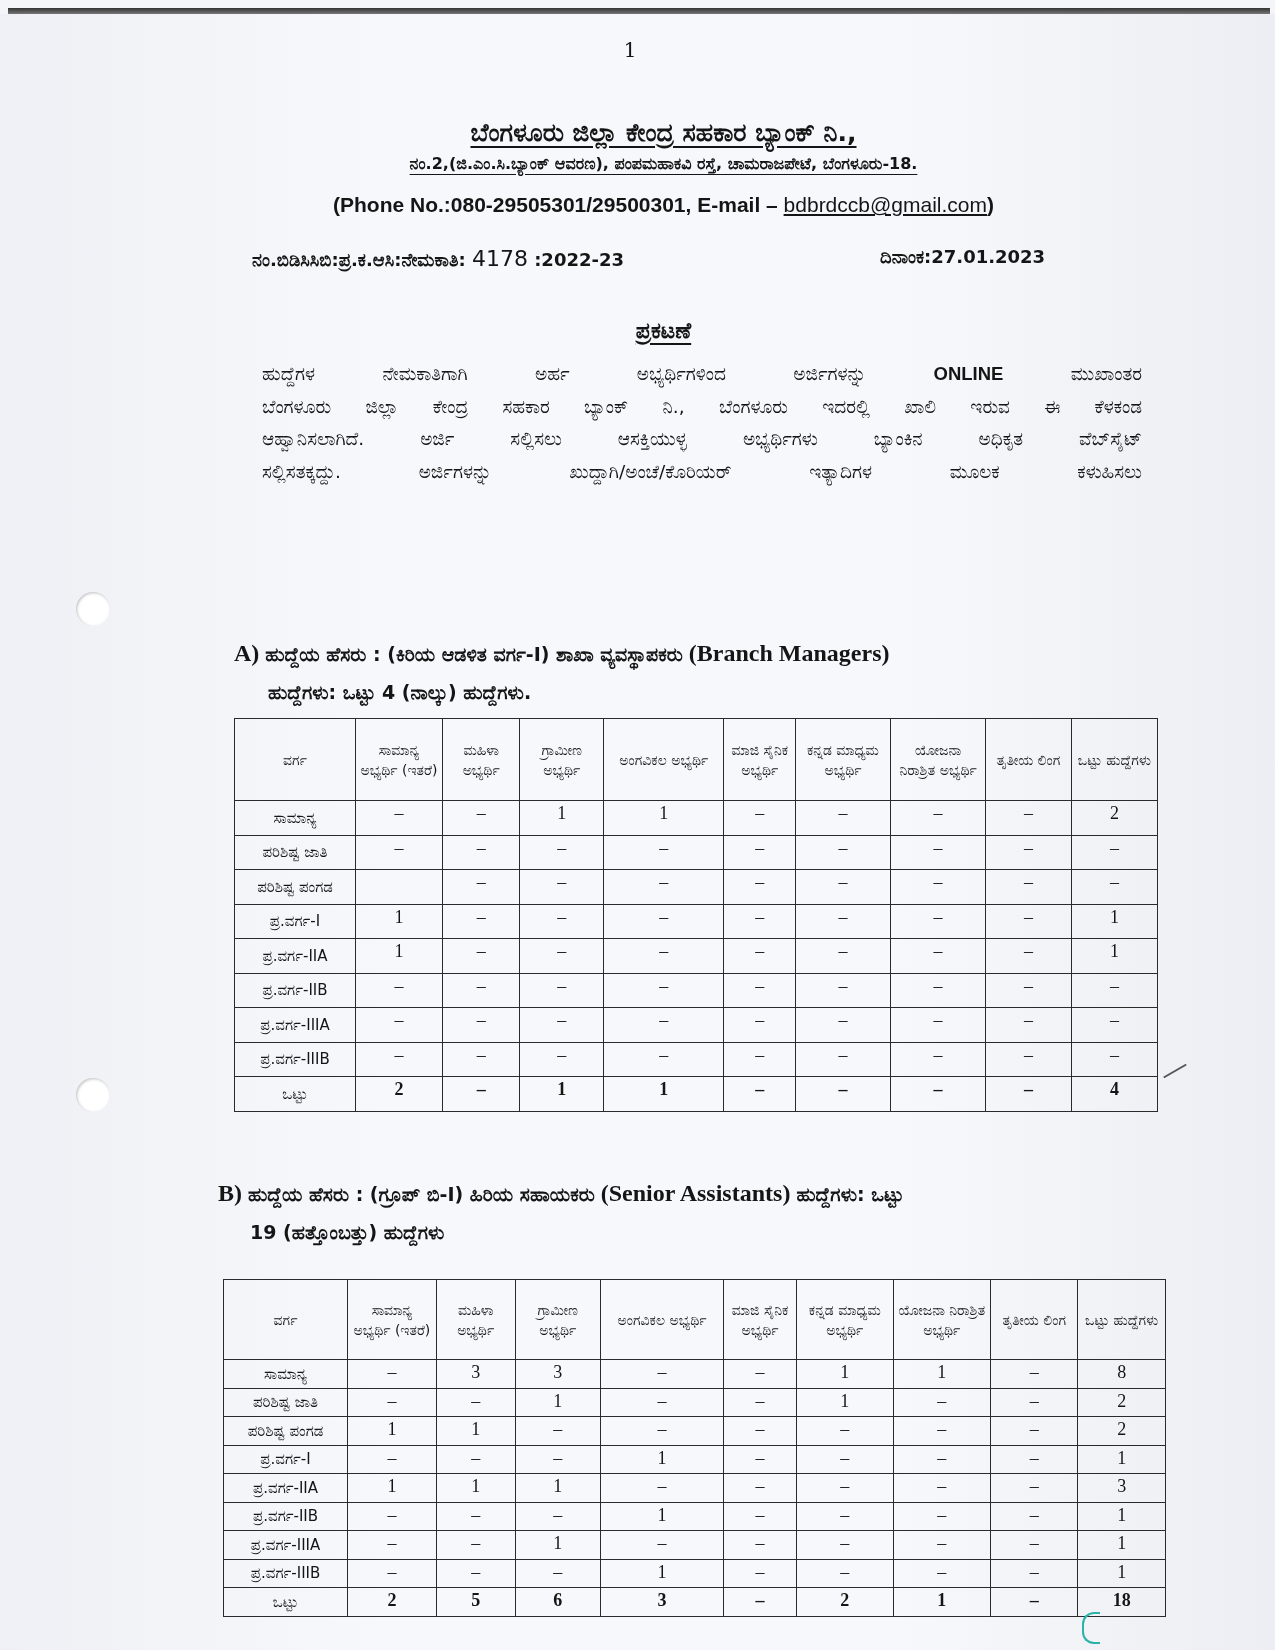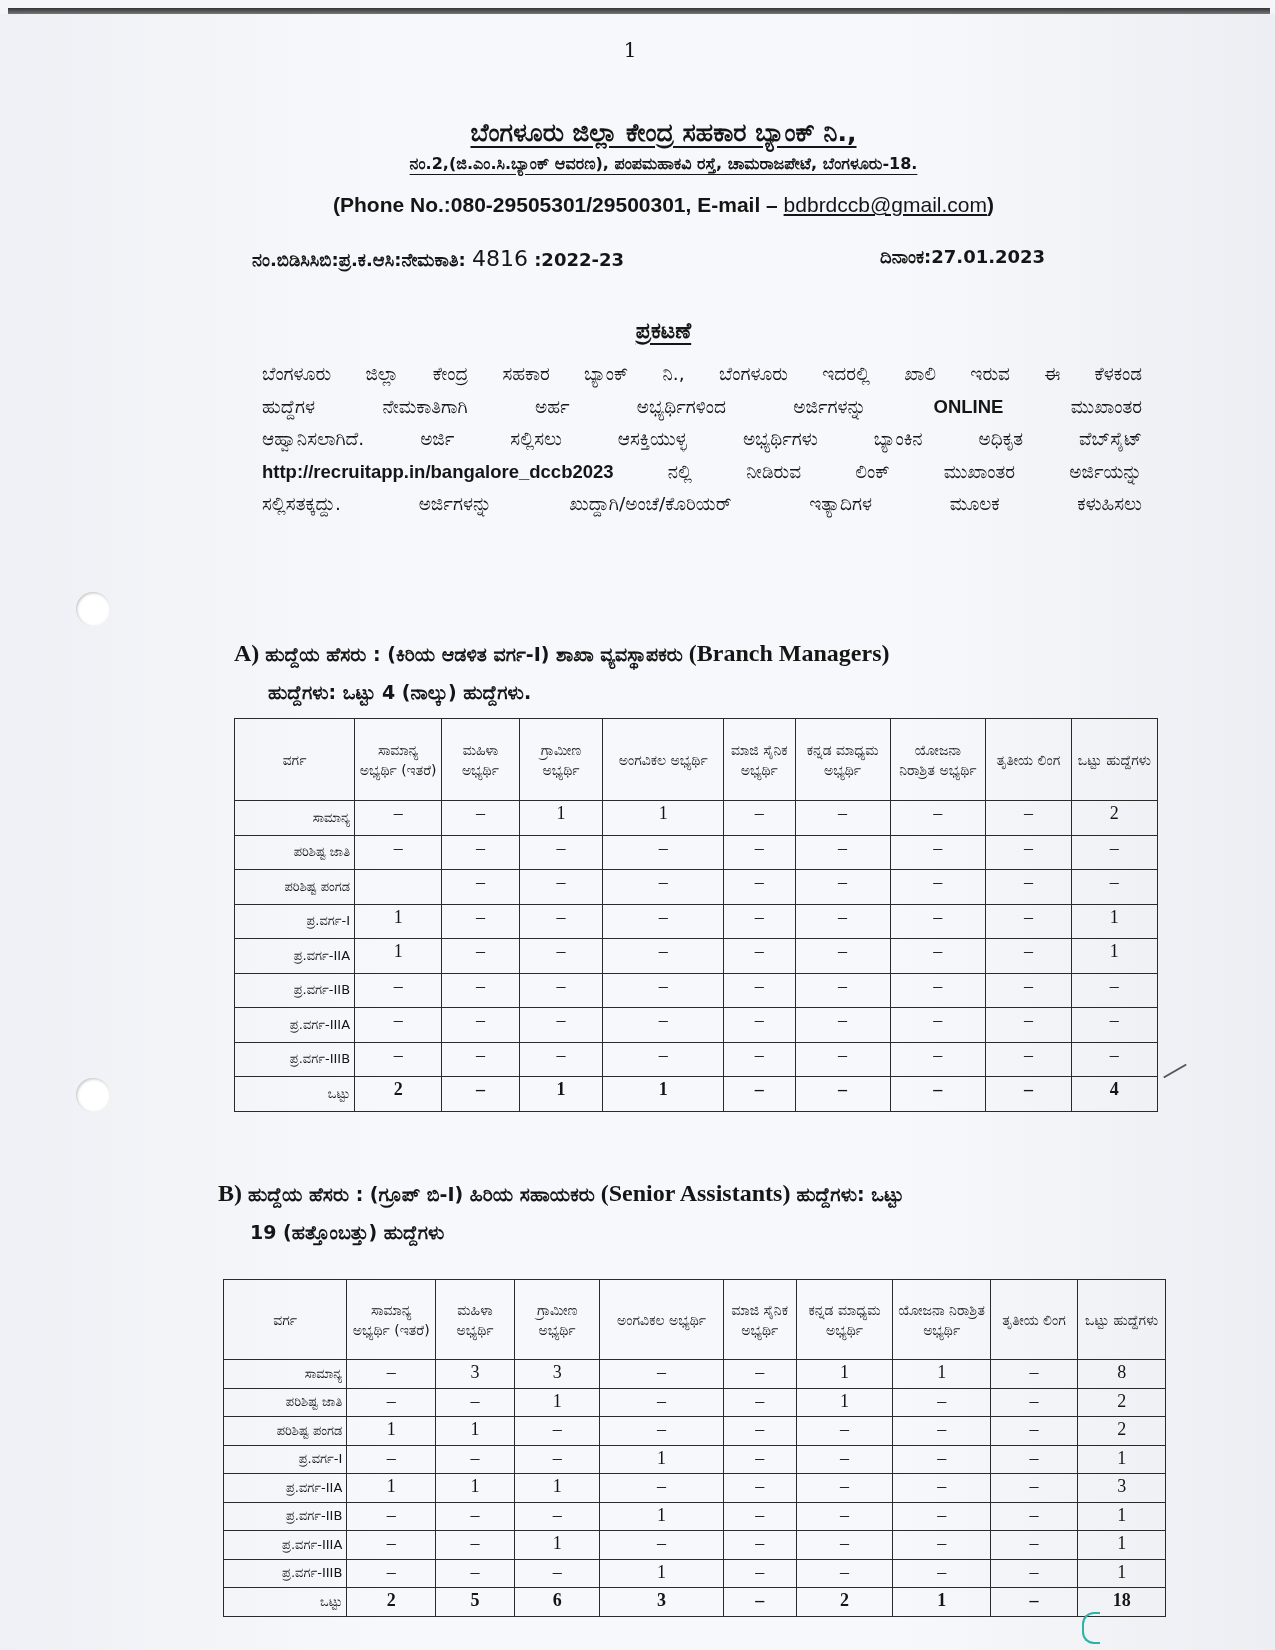--- a/index.html
+++ b/index.html
@@ -46,21 +46,21 @@
   .sec-b2 { top: 1218px; left: 250px; }
   table.grid {
     position: absolute; border-collapse: collapse;
     font-size: 14px; background: transparent; padding-left: 31px;
   }
   table.grid td, table.grid th {
     border: 1.3px solid #2a2a2a; padding: 0 4px; text-align: center;
     font-weight: normal; vertical-align: middle;
   }
   table.grid th { font-size: 14px; line-height: 20px; }
-  table.grid td.cat { text-align: right; font-size: 13px; font-family: "DejaVu Sans", sans-serif; }
+  table.grid td.cat { text-align: center; font-size: 15px; font-family: "DejaVu Sans", sans-serif; }
   table.grid td.val { font-family: "Liberation Serif", serif; font-size: 18px; vertical-align: top; padding-top: 2px; }
   table.grid tr.total td.val { font-weight: bold; }
   .tblA { top: 718px; left: 234px; width: 924px; }
   .tblA tbody tr { height: 34.5px; }
   .tblA thead tr { height: 82px; }
   .tblB { top: 1279px; left: 223px; width: 943px; }
   .tblB tbody tr { height: 28.5px; }
   .tblB thead tr { height: 80px; }
   .tick { top: 1070px; left: 1162px; width: 26px; height: 2px; background: #555; transform: rotate(-30deg); }
   .sig { top: 1612px; left: 1082px; width: 16px; height: 28px; border: 2px solid #2bb3a7; border-right: none; border-radius: 12px 0 0 12px; }
@@ -72,30 +72,29 @@
 <div class="page"></div>
 <div class="punch" style="left:76px; top:592px;"></div>
 <div class="punch" style="left:76px; top:1078px;"></div>
 
 <div class="abs pgnum">1</div>
 
 <div class="abs title center"><span>ಬೆಂಗಳೂರು ಜಿಲ್ಲಾ ಕೇಂದ್ರ ಸಹಕಾರ ಬ್ಯಾಂಕ್ ನಿ.,</span></div>
 <div class="abs addr center"><span>ನಂ.2,(ಜಿ.ಎಂ.ಸಿ.ಬ್ಯಾಂಕ್ ಆವರಣ), ಪಂಪಮಹಾಕವಿ ರಸ್ತೆ, ಚಾಮರಾಜಪೇಟೆ, ಬೆಂಗಳೂರು-18.</span></div>
 <div class="abs contact center"><span>(Phone No.:080-29505301/29500301, E-mail – </span><span class="mail">bdbrdccb@gmail.com</span><span>)</span></div>
 
-<div class="abs ref"><span>ನಂ.ಬಿಡಿಸಿಸಿಬಿ:ಪ್ರ.ಕ.ಆಸಿ:ನೇಮಕಾತಿ: </span><span class="num">4816</span><span> :2022-23</span></div>
+<div class="abs ref"><span>ನಂ.ಬಿಡಿಸಿಸಿಬಿ:ಪ್ರ.ಕ.ಆಸಿ:ನೇಮಕಾತಿ: </span><span class="num">4178</span><span> :2022-23</span></div>
 <div class="abs date">ದಿನಾಂಕ:27.01.2023</div>
 
 <div class="abs heading center"><span>ಪ್ರಕಟಣೆ</span></div>
 
 <div class="abs para">
+  <span class="line"><span>ಹುದ್ದೆಗಳ ನೇಮಕಾತಿಗಾಗಿ ಅರ್ಹ ಅಭ್ಯರ್ಥಿಗಳಿಂದ ಅರ್ಜಿಗಳನ್ನು</span> <b>ONLINE</b> <span>ಮುಖಾಂತರ</span></span>
   <span class="line">ಬೆಂಗಳೂರು ಜಿಲ್ಲಾ ಕೇಂದ್ರ ಸಹಕಾರ ಬ್ಯಾಂಕ್ ನಿ., ಬೆಂಗಳೂರು ಇದರಲ್ಲಿ ಖಾಲಿ ಇರುವ ಈ ಕೆಳಕಂಡ</span>
-  <span class="line"><span>ಹುದ್ದೆಗಳ ನೇಮಕಾತಿಗಾಗಿ ಅರ್ಹ ಅಭ್ಯರ್ಥಿಗಳಿಂದ ಅರ್ಜಿಗಳನ್ನು</span> <b>ONLINE</b> <span>ಮುಖಾಂತರ</span></span>
   <span class="line">ಆಹ್ವಾನಿಸಲಾಗಿದೆ. ಅರ್ಜಿ ಸಲ್ಲಿಸಲು ಆಸಕ್ತಿಯುಳ್ಳ ಅಭ್ಯರ್ಥಿಗಳು ಬ್ಯಾಂಕಿನ ಅಧಿಕೃತ ವೆಬ್‌ಸೈಟ್</span>
-  <span class="line"><b>http://recruitapp.in/bangalore_dccb2023</b> <span>ನಲ್ಲಿ ನೀಡಿರುವ ಲಿಂಕ್ ಮುಖಾಂತರ ಅರ್ಜಿಯನ್ನು</span></span>
   <span class="line">ಸಲ್ಲಿಸತಕ್ಕದ್ದು. ಅರ್ಜಿಗಳನ್ನು ಖುದ್ದಾಗಿ/ಅಂಚೆ/ಕೊರಿಯರ್ ಇತ್ಯಾದಿಗಳ ಮೂಲಕ ಕಳುಹಿಸಲು</span>
 </div>
 
 <div class="abs sec sec-a1"><span>A)</span> <span class="kn">ಹುದ್ದೆಯ ಹೆಸರು : (ಕಿರಿಯ ಆಡಳಿತ ವರ್ಗ-I) ಶಾಖಾ ವ್ಯವಸ್ಥಾಪಕರು</span> <span>(Branch Managers)</span></div>
 <div class="abs sec sec-a2"><span class="kn">ಹುದ್ದೆಗಳು: ಒಟ್ಟು 4 (ನಾಲ್ಕು) ಹುದ್ದೆಗಳು.</span></div>
 
 <table class="grid tblA">
   <thead>
       <tr id="headA">
         <th style="width: 126px;">ವರ್ಗ</th>

